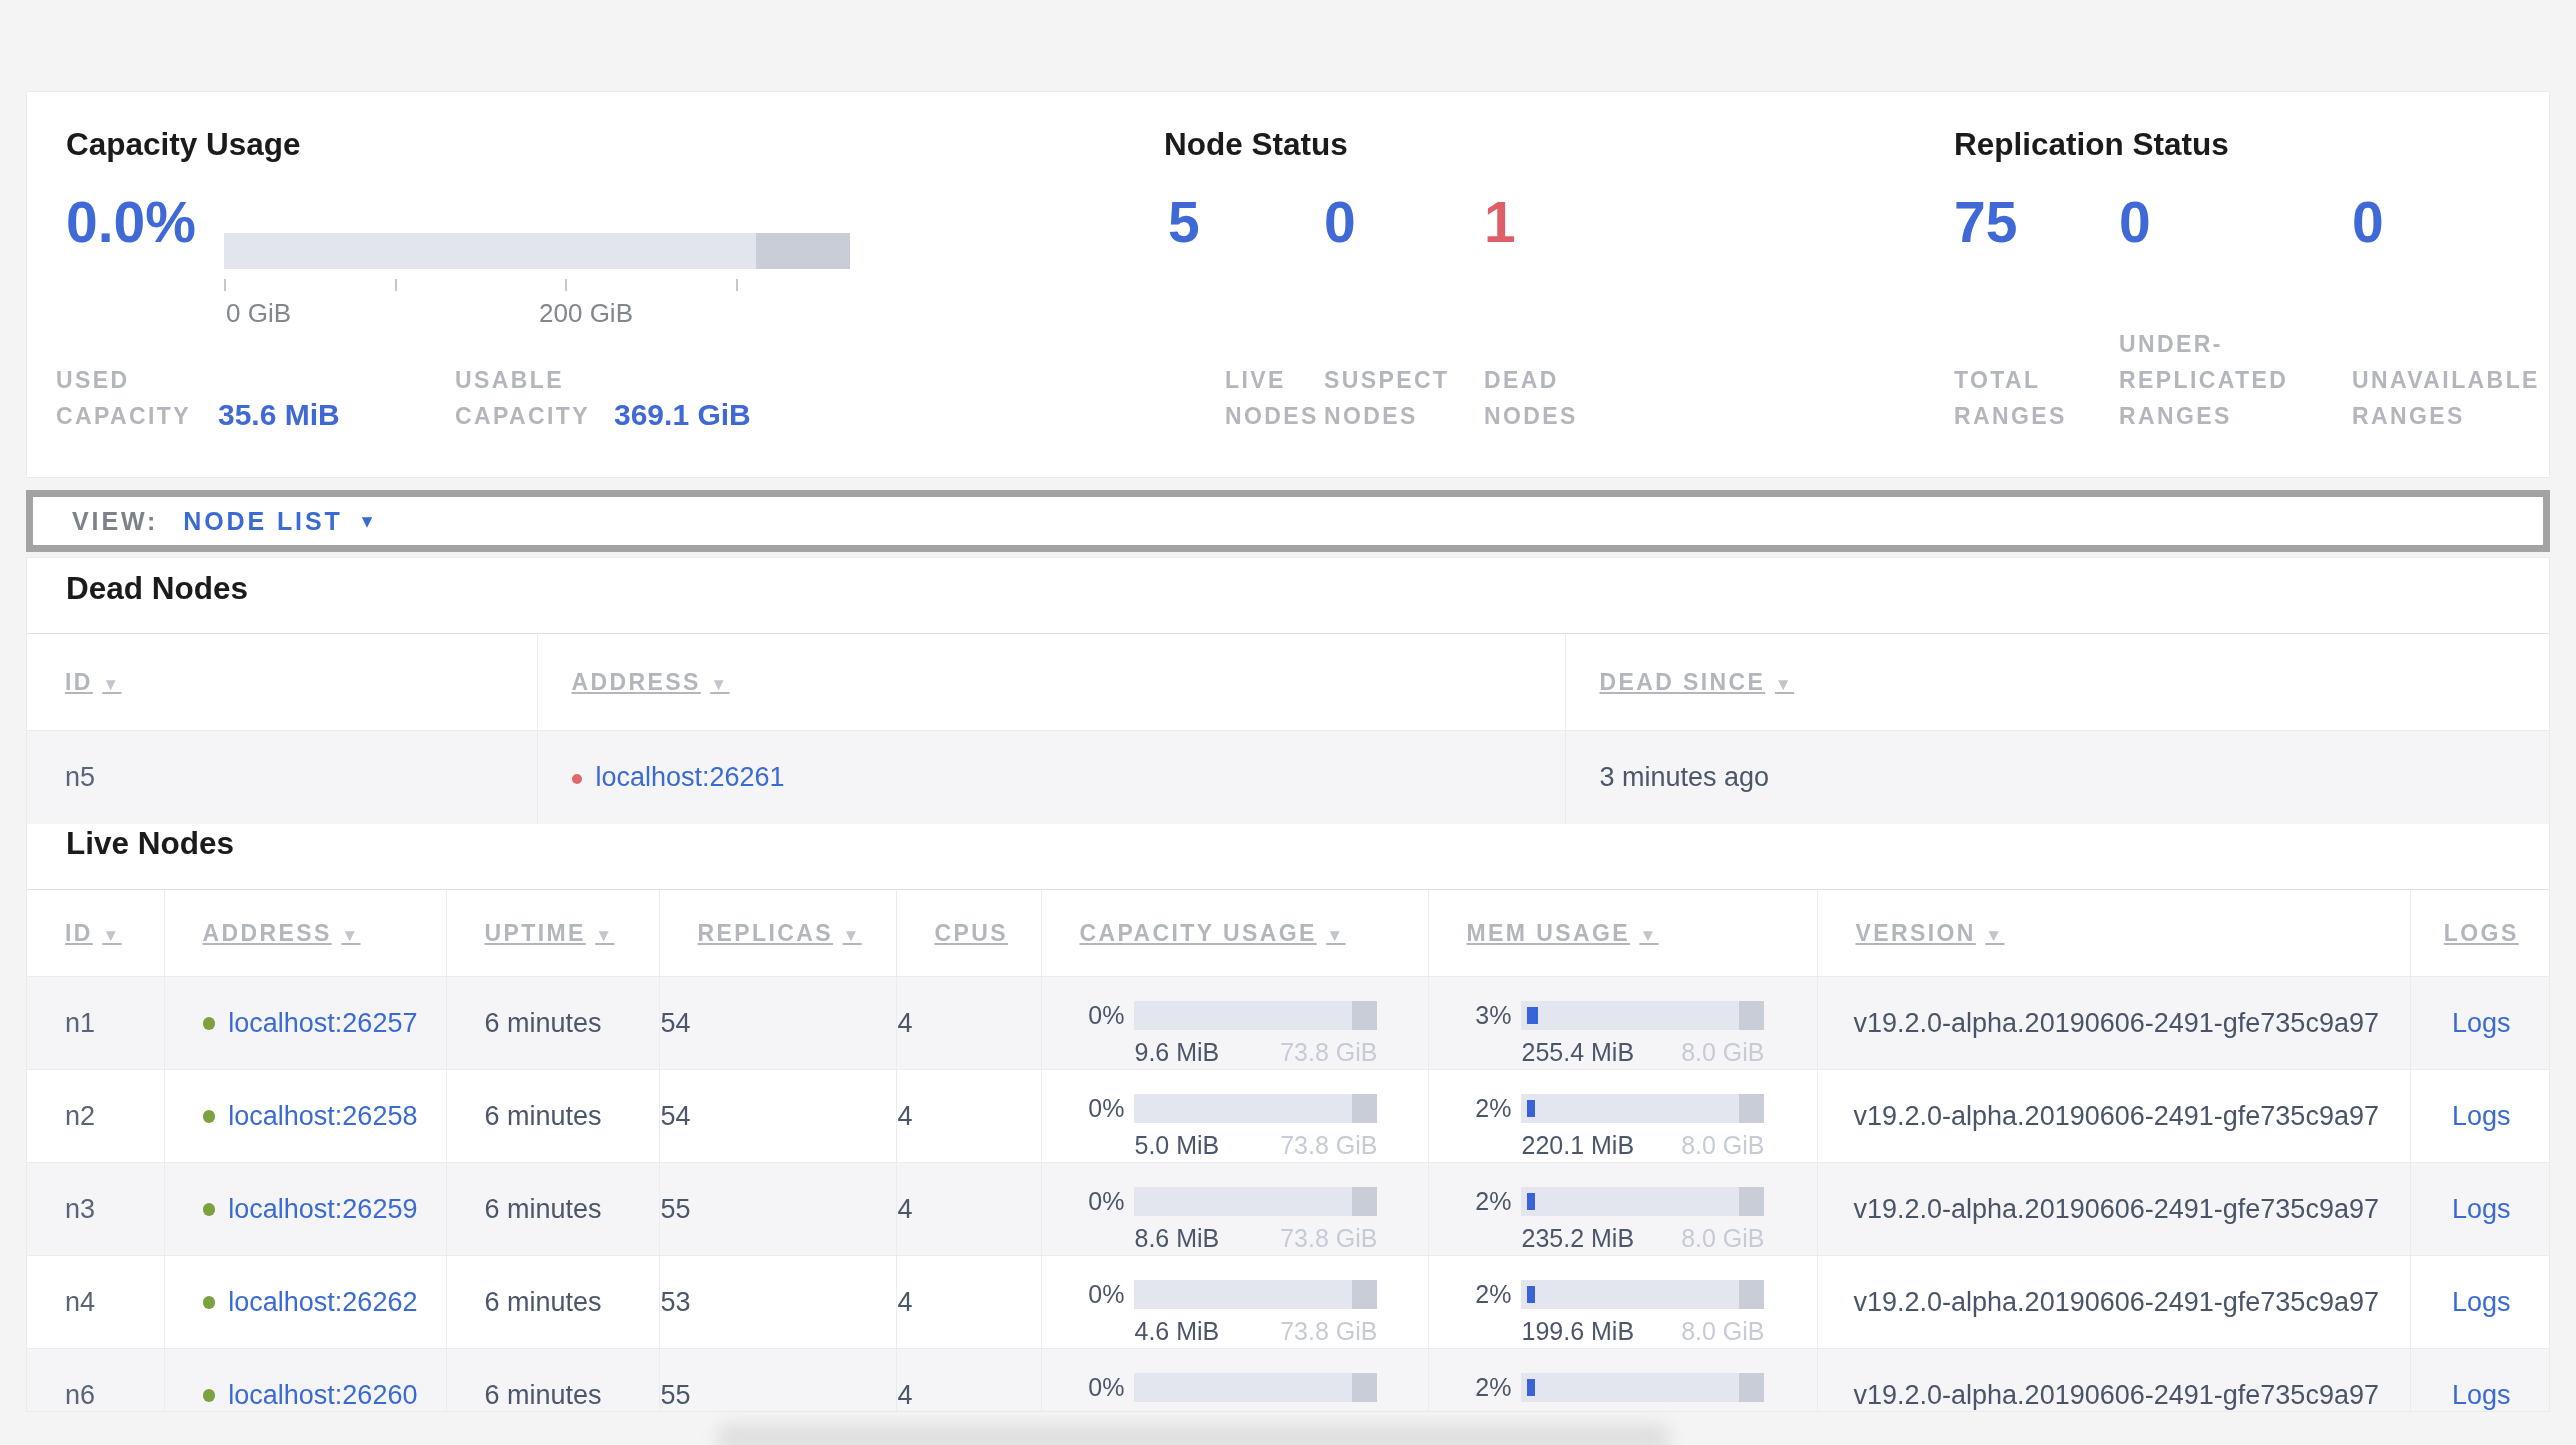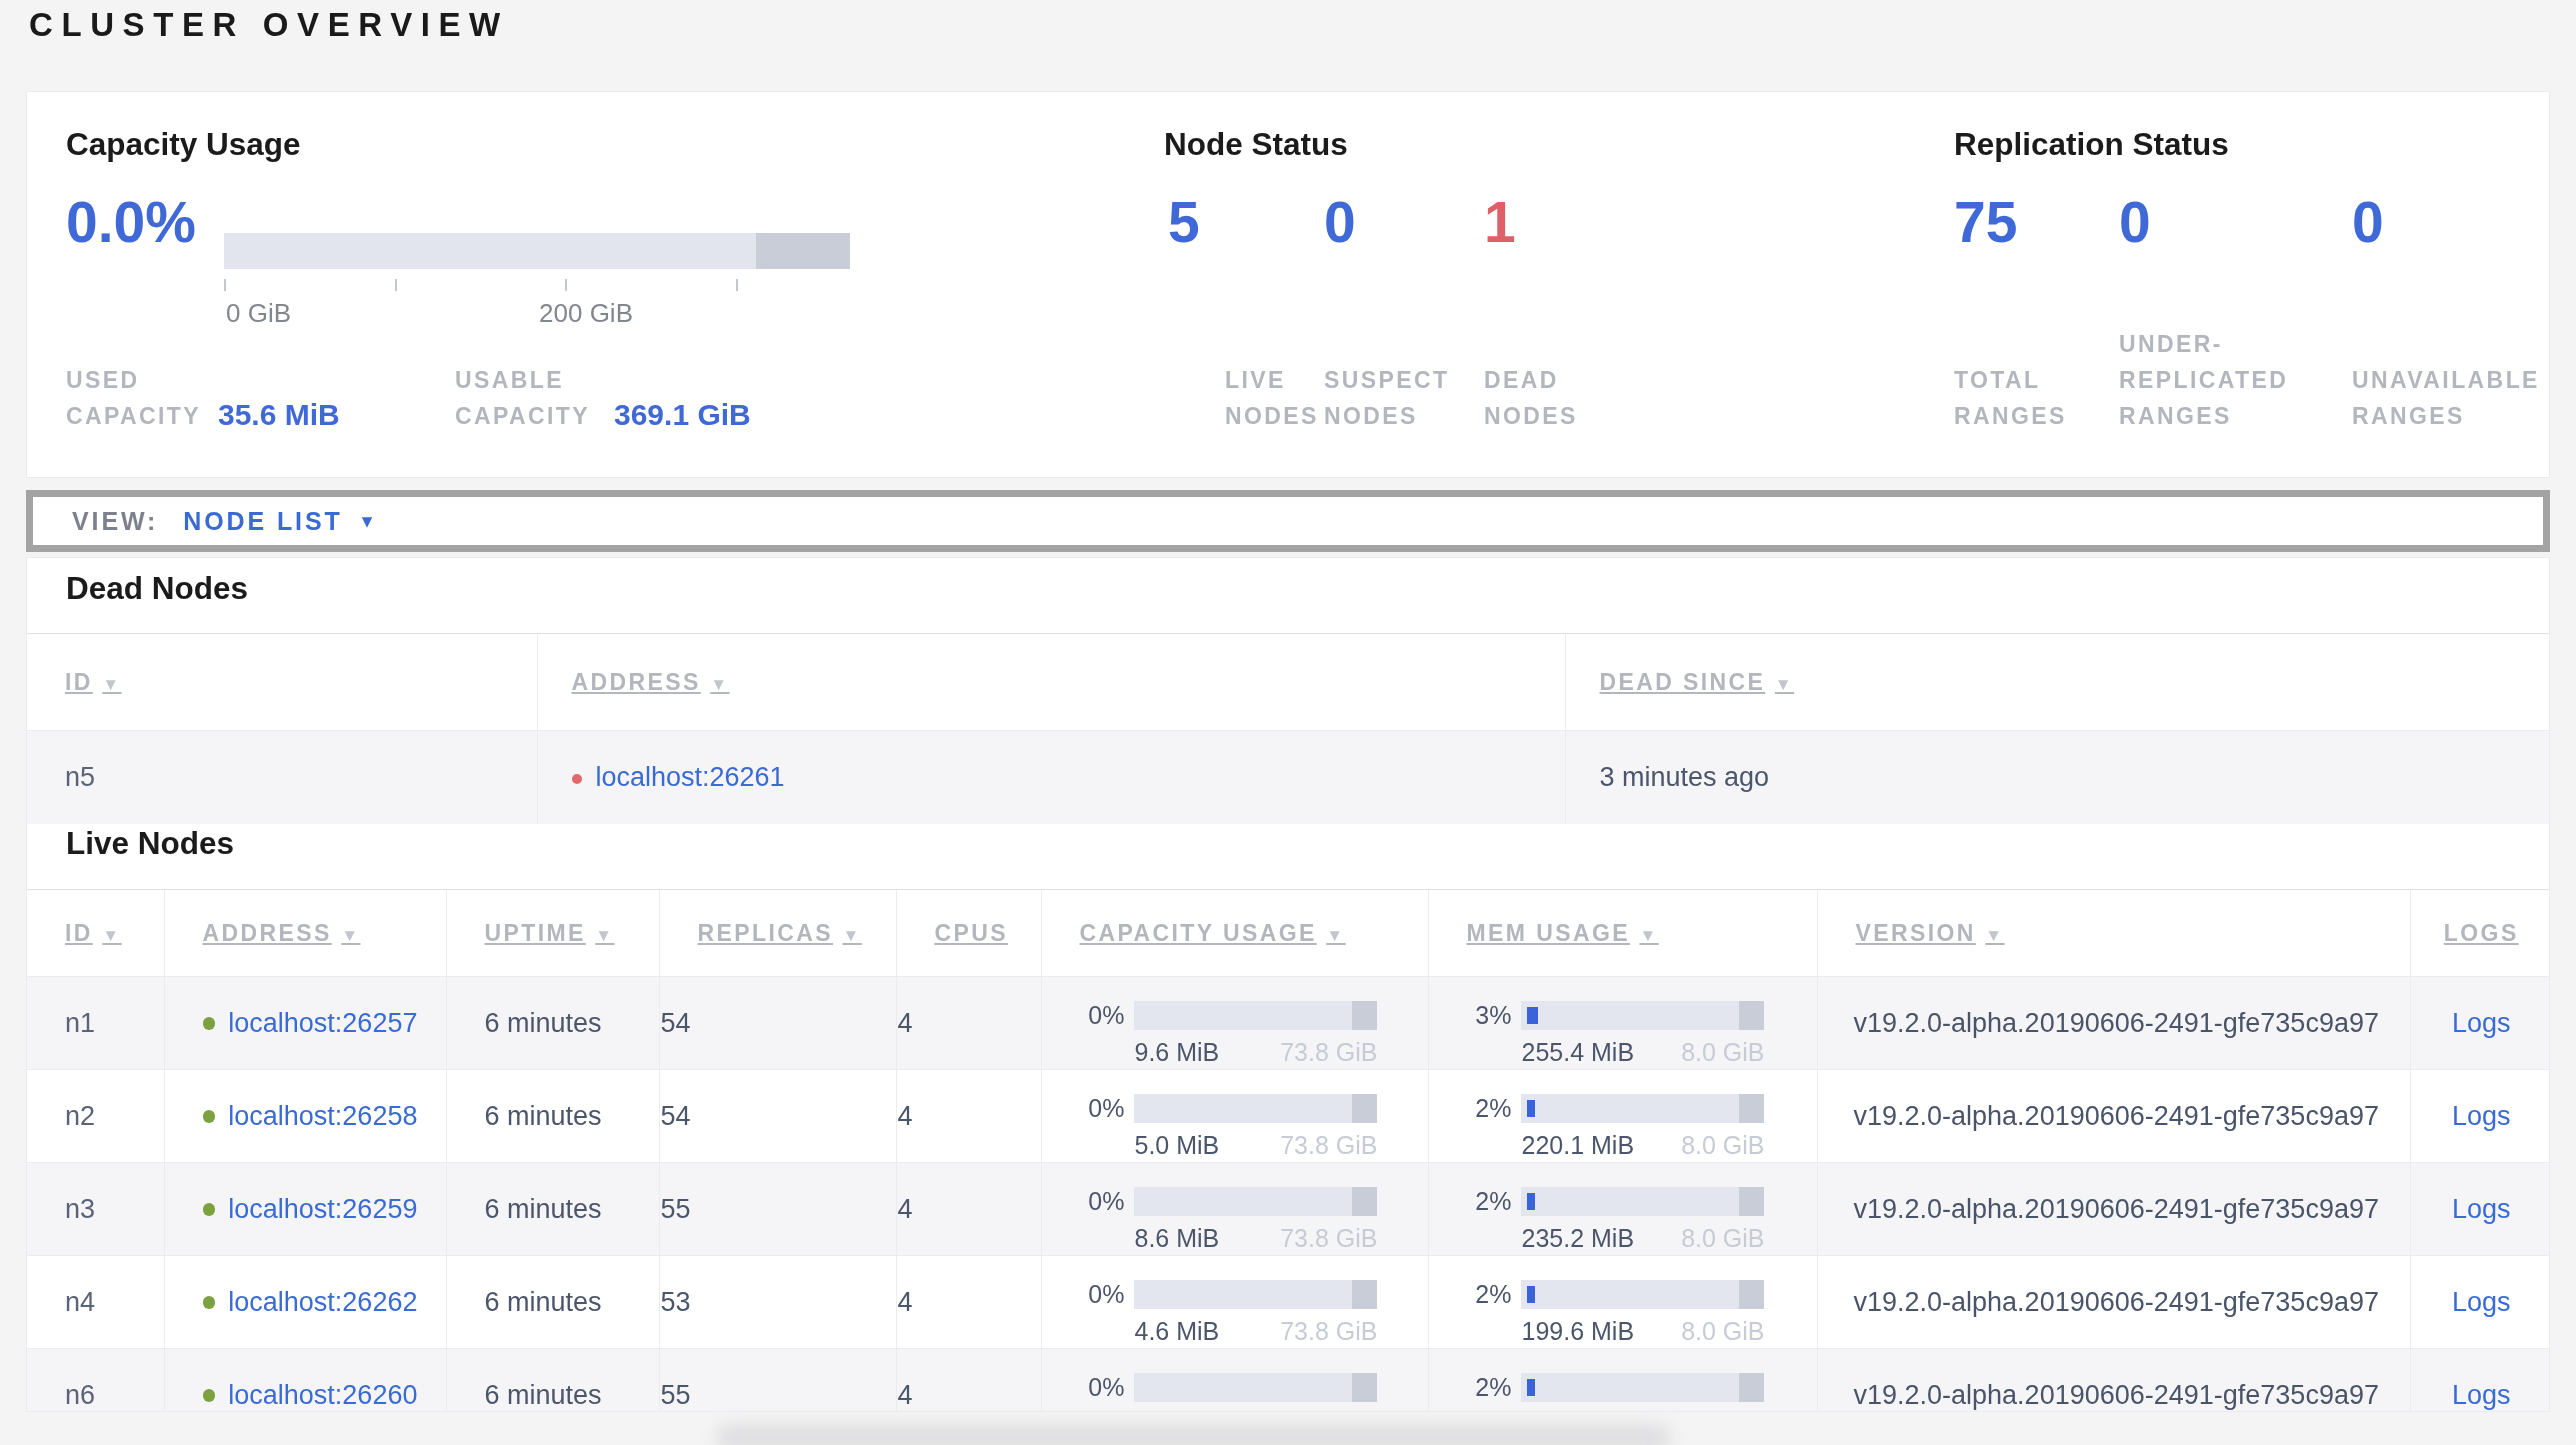--- a/index.html
+++ b/index.html
@@ -47,21 +47,21 @@
 
   .statlabel{
     position:absolute;bottom:43px;
     font-size:23px;line-height:36px;letter-spacing:2.4px;
     color:#b3b6bd;white-space:pre-line;font-weight:600;
   }
   .capval{
     position:absolute;bottom:45px;
     font-size:30px;font-weight:600;color:#3f69d6;
   }
-  .cslabel1{left:39px;}  .csval1{left:191px;}
+  .cslabel1{left:29px;}  .csval1{left:191px;}
   .cslabel2{left:428px;} .csval2{left:587px;}
 
   .bignum{
     position:absolute;top:97px;
     font-size:57px;font-weight:600;color:#3f69d6;
   }
   .bignum.red{color:#de5f68;}
   .ns0{left:1141px;} .ns1{left:1297px;} .ns2{left:1457px;}
   .nl0{left:1198px;margin-top:36px;} .nl1{left:1297px;} .nl2{left:1457px;}
   .rs0{left:1927px;} .rs1{left:2092px;} .rs2{left:2325px;}
@@ -141,21 +141,20 @@
   .bottom-shadow{
     position:absolute;left:716px;top:1425px;width:955px;height:25px;
     background:#d8d8da;border-radius:12.4px;filter:blur(8.6px);opacity:.8;
   }
 </style>
 </head>
 <body>
 
 <div class="page">
 
-  <div class="page-title">CLUSTER OVERVIEW</div>
 
   <section class="card">
 
     <div class="sec-title cap-title">Capacity Usage</div>
     <div class="bigpct">0.0%</div>
     <div class="capbar">
       <div class="extra"></div>
     </div>
     <div class="tick t0"></div>
     <div class="tick t1"></div>

